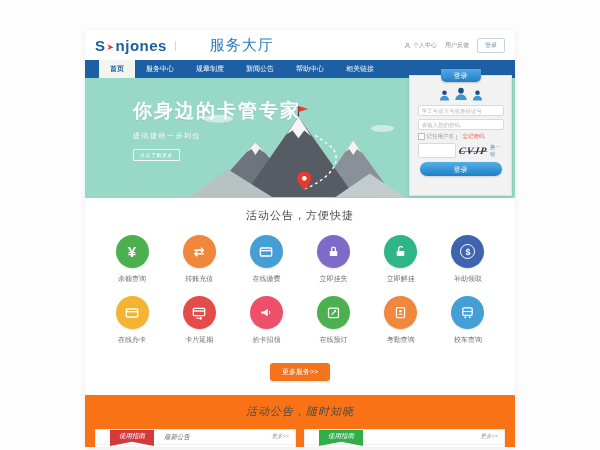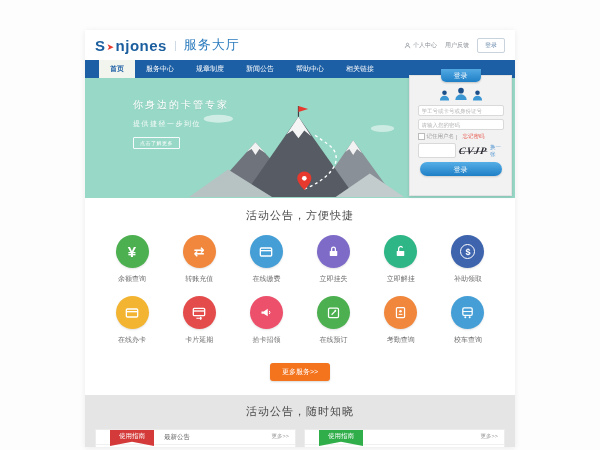--- a/index.html
+++ b/index.html
@@ -4,34 +4,34 @@
 <style>
   html,body{margin:0;padding:0;background:#ffffff;font-family:"Liberation Sans","DejaVu Sans",sans-serif;}
   .canvas{position:relative;width:600px;height:450px;background:#fdfdfd;overflow:hidden;}
   .site{position:absolute;left:85px;top:30px;width:430px;background:#fff;box-shadow:0 1px 6px rgba(0,0,0,.08);}
 
   
   .hdr{height:30px;display:flex;align-items:center;padding:0 10px;box-sizing:border-box;background:#fff;}
   .logo{display:flex;align-items:baseline;font-weight:bold;color:#1b5e9e;font-size:15px;letter-spacing:.5px;}
   .logo .arrow{color:#e8392e;font-size:9px;margin:0 1px;transform:translateY(-1px);}
   .logo-div{color:#c9d6e2;margin:0 7px;font-size:11px;}
-  .site-name{color:#2b7bbd;font-size:13px;letter-spacing:1px;}
+  .site-name{color:#2b7bbd;font-size:15px;letter-spacing:1px;margin-left:26px;}
   .hdr-right{margin-left:auto;display:flex;align-items:center;gap:8px;}
   .hdr-link{font-size:6px;color:#8a8f96;display:flex;align-items:center;gap:2px;cursor:pointer;}
   .hdr-login{font-size:6px;color:#5d7fa3;border:1px solid #c8d3dd;border-radius:2px;padding:2px 7px;background:#fff;cursor:pointer;}
 
   
   .nav{height:18px;background:#1c5fa5;display:flex;align-items:stretch;padding-left:14px;}
   .nav-item{font-size:7px;color:#fff;display:flex;align-items:center;padding:0 11px;cursor:pointer;}
   .nav-item.active{background:#f2f5ee;color:#1c5fa5;font-weight:bold;}
 
   
   .hero{position:relative;height:120px;background:#98d8c6;overflow:hidden;}
   .hero-copy{position:absolute;left:48px;top:20px;color:#fff;z-index:2;}
-  .hero-title{font-size:10px;font-weight:normal;letter-spacing:2px;text-shadow:0 1px 1px rgba(0,0,0,.08);}
+  .hero-title{font-size:19px;font-weight:bold;letter-spacing:2px;text-shadow:0 1px 1px rgba(0,0,0,.08);}
   .hero-sub{font-size:7px;margin-top:7px;letter-spacing:1.5px;opacity:.95;}
   .hero-cta{display:inline-block;margin-top:8px;font-size:5px;color:#fff;border:1px solid rgba(255,255,255,.9);padding:2px 6px;border-radius:1px;cursor:pointer;letter-spacing:.5px;}
   .mountains{position:absolute;left:104px;bottom:0;z-index:1;}
 
   
   .login{position:absolute;top:45px;right:3px;width:103px;height:121px;background:#f2f2f2;border:1px solid #e2e2e2;box-sizing:border-box;z-index:5;box-shadow:0 1px 3px rgba(0,0,0,.12);}
   .login-tab{width:40px;height:13px;margin:-7px auto 2px;background:linear-gradient(#53a9e3,#1f7fc6);color:#fff;font-size:7px;text-align:center;line-height:13px;border-radius:0 0 5px 5px;box-shadow:0 1px 2px rgba(0,0,0,.2);cursor:pointer;}
   .persons{display:flex;justify-content:center;align-items:flex-end;gap:2px;height:18px;margin:2px 0 3px;}
   .login-input{display:block;width:86px;margin:0 auto 3px;height:11px;border:1px solid #d9d9d9;border-radius:2px;background:#fff;font-size:5.5px;color:#555;padding:0 3px;box-sizing:border-box;}
   .login-input::placeholder{color:#b5b5b5;}
@@ -50,21 +50,21 @@
   .svc-row{display:flex;justify-content:space-between;padding:0 16px;margin-bottom:12px;}
   .svc{width:62px;cursor:pointer;}
   .circle{width:33px;height:33px;border-radius:50%;margin:0 auto;display:flex;align-items:center;justify-content:center;color:#fff;box-shadow:0 1px 2px rgba(0,0,0,.12);}
   .glyph{font-size:15px;font-weight:bold;line-height:1;}
   .glyph.small{font-size:13px;}
   .coin-ring{width:15px;height:15px;border:1.5px solid #fff;border-radius:50%;display:flex;align-items:center;justify-content:center;font-size:9px;font-weight:bold;box-sizing:border-box;}
   .svc-label{font-size:7px;color:#6f6f6f;margin-top:6px;}
   .more-btn{display:inline-block;margin-top:6px;background:#f4731d;color:#fff;font-size:7px;padding:4px 12px;border-radius:3px;cursor:pointer;box-shadow:0 1px 2px rgba(0,0,0,.15);}
 
   
-  .announce{background:#e5e5e5;text-align:center;padding:9px 10px 0;height:43px;overflow:hidden;}
+  .announce{background:#f97316;text-align:center;padding:9px 10px 0;height:43px;overflow:hidden;font-style:italic;}
   .panels{display:flex;gap:8px;margin-top:10px;}
   .panel{flex:1;background:#fff;border:1px solid #ececec;height:30px;box-sizing:border-box;}
   .panel-head{display:flex;align-items:flex-start;height:14px;border-bottom:1px solid #f0f0f0;position:relative;}
   .ribbon{min-width:44px;height:16px;color:#fff;font-size:6.5px;line-height:12px;text-align:center;margin-left:14px;clip-path:polygon(0 0,100% 0,100% 100%,50% 74%,0 100%);cursor:pointer;}
   .panel-tab{font-size:6.5px;color:#666;margin-left:10px;line-height:13px;cursor:pointer;}
   .panel-more{margin-left:auto;margin-right:6px;font-size:5.5px;color:#9a9a9a;line-height:13px;cursor:pointer;}
   svg{display:block;}
 </style>
 </head>
 <body>

